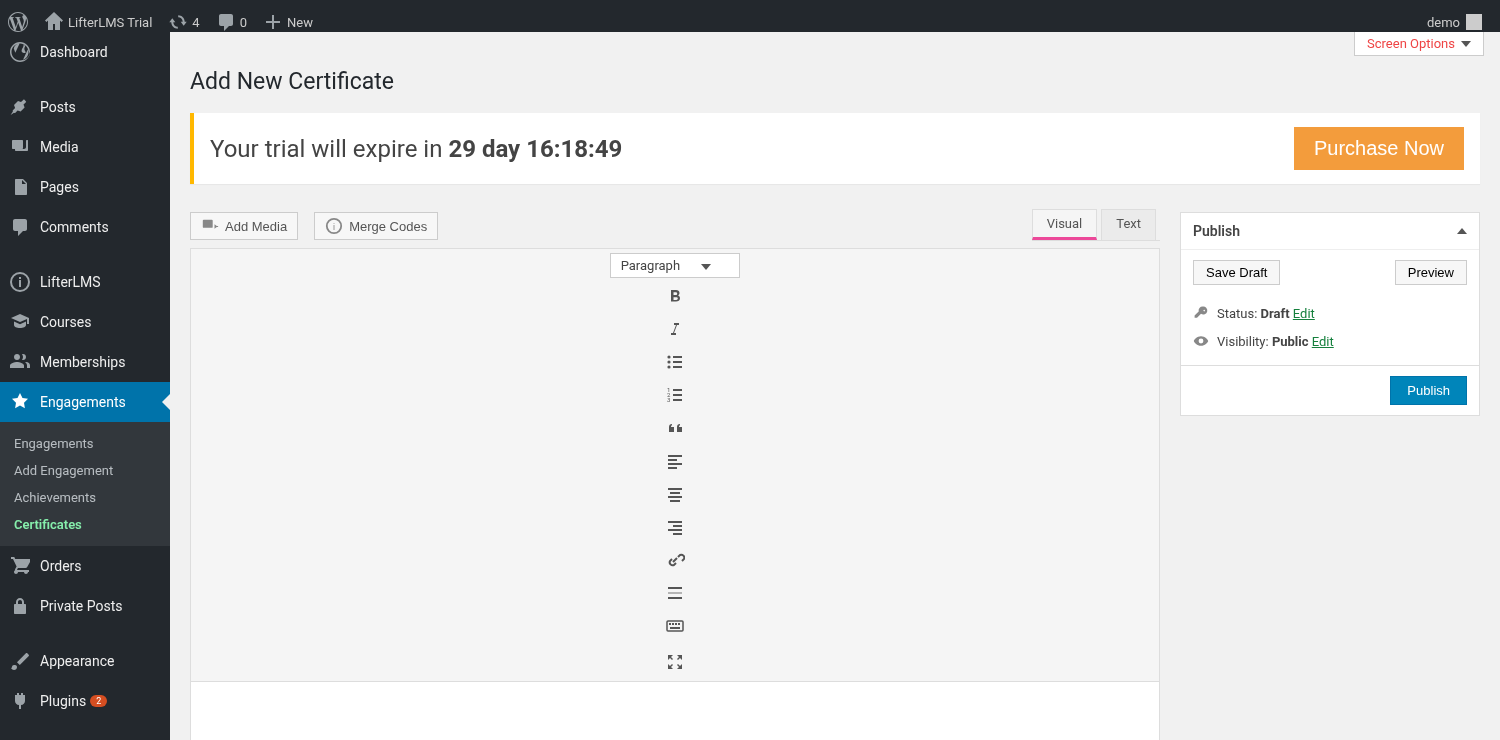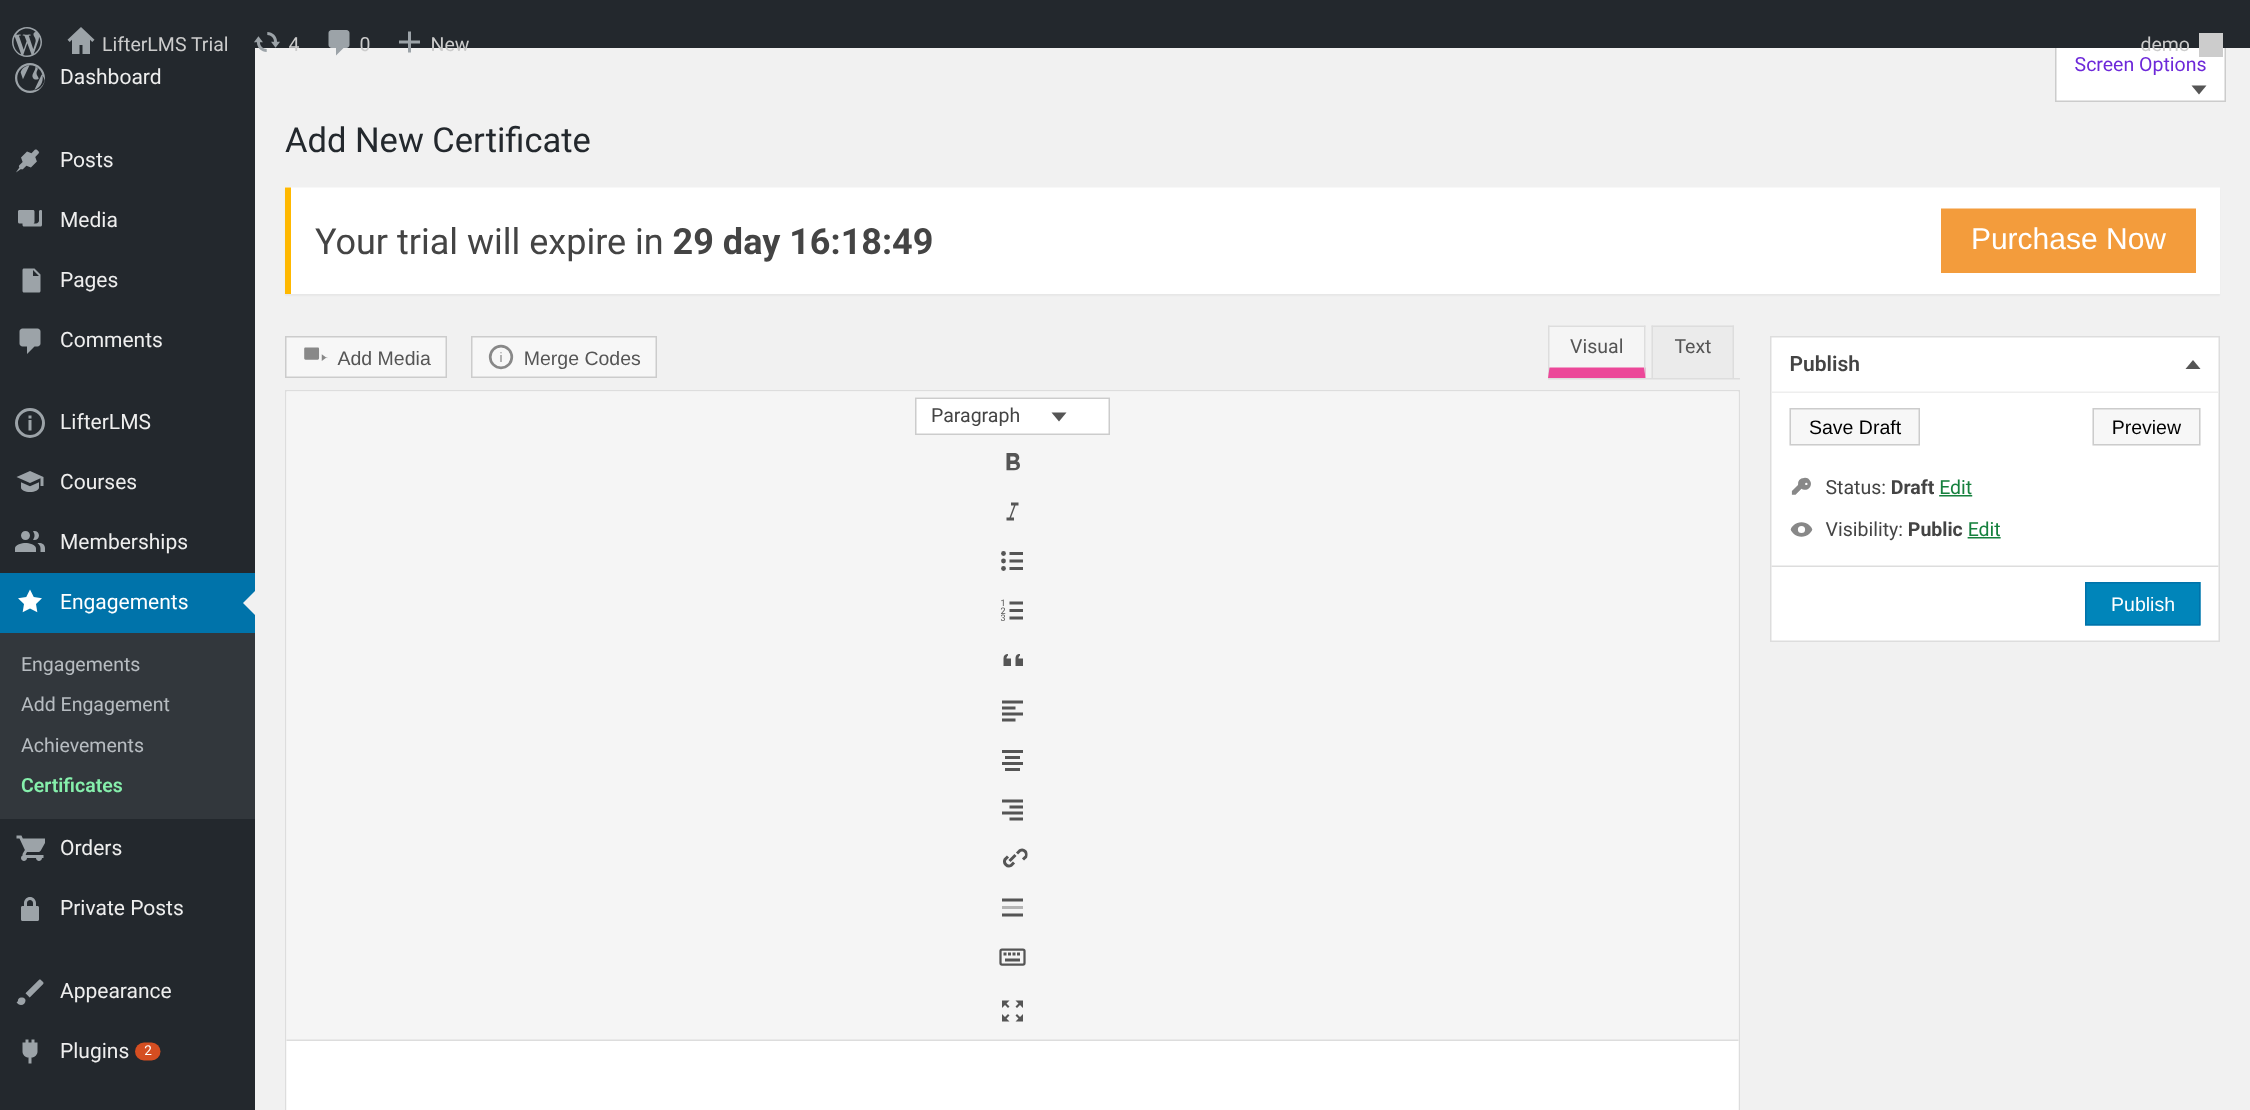--- a/index.html
+++ b/index.html
@@ -1,41 +1,41 @@
 <!DOCTYPE html>
 <html><head>
 <meta charset="utf-8">
 <style>
 * { box-sizing: border-box; margin: 0; padding: 0; }
 body { font-family: -apple-system, BlinkMacSystemFont, "Segoe UI", Roboto, sans-serif; font-size: 13px; color: #444; background: #f1f1f1; }
 
 
 .admin-bar { position: fixed; top: 0; left: 0; right: 0; height: 32px; background: #23282d; color: #ccc; display: flex; align-items: center; justify-content: space-between; z-index: 100; padding: 0 10px 0 0; }
 .admin-bar-left, .admin-bar-right { display: flex; align-items: center; }
-.admin-bar-item { display: flex; align-items: flex-end; padding: 0 8px; height: 32px; cursor: pointer; color: #ccc; margin-top: 12px; }
+.admin-bar-item { display: flex; align-items: center; padding: 0 8px; height: 32px; cursor: pointer; color: #ccc; margin-top: 12px; }
 .ab-icon { width: 20px; height: 20px; fill: #9ca3a8; }
 .ab-text { margin-left: 4px; font-size: 13px; }
 
 
 .sidebar { position: fixed; top: 32px; left: 0; bottom: 0; width: 170px; background: #23282d; overflow-y: auto; }
 .menu-item { display: flex; align-items: center; padding: 10px 10px; cursor: pointer; color: #eee; font-size: 14px; }
 .menu-item.current { background: #0073aa; color: #fff; position: relative; }
 .menu-item.current::after { content: ''; position: absolute; right: 0; top: 50%; transform: translateY(-50%); border: 8px solid transparent; border-right-color: #f1f1f1; }
 .menu-icon { width: 20px; height: 20px; margin-right: 10px; fill: #9ca3a8; flex-shrink: 0; }
 .menu-item.current .menu-icon { fill: #fff; }
 .menu-sep { height: 5px; margin: 5px 0; }
 .submenu { background: #32373c; padding: 8px 0; }
 .submenu-item { padding: 6px 14px; cursor: pointer; color: rgba(240,245,250,.7); font-size: 13px; }
 .submenu-item.current { color: #86efac; font-weight: 600; }
 .update-badge { display:inline-block; background:#d54e21; color:#fff; border-radius:9px; font-size:9px; padding:1px 6px; margin-left:4px; }
 
 
 .content { margin-left: 170px; margin-top: 32px; padding: 20px; }
 .screen-options-wrap { display:flex; justify-content:flex-end; margin:-20px -20px 0 -20px; padding-right:16px;}
-.screen-options { border:1px solid #ccc; border-top:none; background:#fff; padding:4px 12px; cursor:pointer; font-size:13px; color:#6d28d9; display:flex; align-items:flex-end; gap:6px;flex-direction:column; }
+.screen-options { border:1px solid #ccc; border-top:none; background:#fff; padding:4px 12px; cursor:pointer; font-size:13px; color:#ef4444; display:flex; align-items:center; gap:6px; }
 .page-title { font-size: 23px; font-weight: 400; margin: 12px 0 18px 0; color: #23282d; }
 
 
 .trial-banner { display:flex; align-items:center; justify-content:space-between; background:#fff; border-left:4px solid #ffb800; padding:14px 16px; margin-bottom:28px; box-shadow:0 1px 1px rgba(0,0,0,.04);}
 .trial-text { font-size: 24px; color:#444; }
 .trial-text strong { font-weight: 700; }
 .purchase-btn { background: #f39c3c; color: #fff; font-size: 20px; padding: 10px 20px; border: none; cursor: pointer; }
 
 
 .editor-wrap { display: flex; gap: 20px; }
@@ -47,21 +47,21 @@
 
 
 .media-row { display:flex; gap:16px; margin-bottom:8px; }
 .media-btn { display:flex; align-items:center; gap:6px; background:#f7f7f7; border:1px solid #ccc; padding:4px 10px; cursor:pointer; font-size:13px; color:#555; }
 .media-btn svg { width:18px; height:18px; fill:#888;}
 
 
 .editor-box { background:#fff; border:1px solid #ddd; }
 .editor-tabs { display:flex; justify-content:flex-end; border-bottom:1px solid #ddd; }
 .editor-tab { padding:6px 14px; cursor:pointer; color:#555; font-size:13px; background:#ebebeb; border:1px solid #ddd; border-bottom:none; margin-right:4px; margin-top:-1px;}
-.editor-tab.active { background:#f5f5f5; border-bottom:7px solid #ec4899;}
+.editor-tab.active { background:#f5f5f5; border-bottom:3px solid #ec4899;}
 .toolbar { display:flex; align-items:center; padding:4px 6px; border-bottom:1px solid #ddd; background:#f5f5f5; gap:3px;flex-direction:column;}
 .format-select { padding:4px 28px 4px 10px; border:1px solid #ccc; background:#fff; font-size:13px; cursor:pointer; position:relative; }
 .tb-btn { width:30px; height:30px; display:flex; align-items:center; justify-content:center; cursor:pointer; }
 .tb-btn svg { width:20px; height:20px; fill:#555;}
 .tb-spacer { flex:1; }
 .editor-canvas { min-height:370px; background:#fff;}
 .editor-status { border-top:1px solid #ddd; padding:8px 12px; color:#666; font-size:13px; background:#f5f5f5;}
 
 
 .postbox { background:#fff; border:1px solid #ddd; margin-bottom:20px;}

